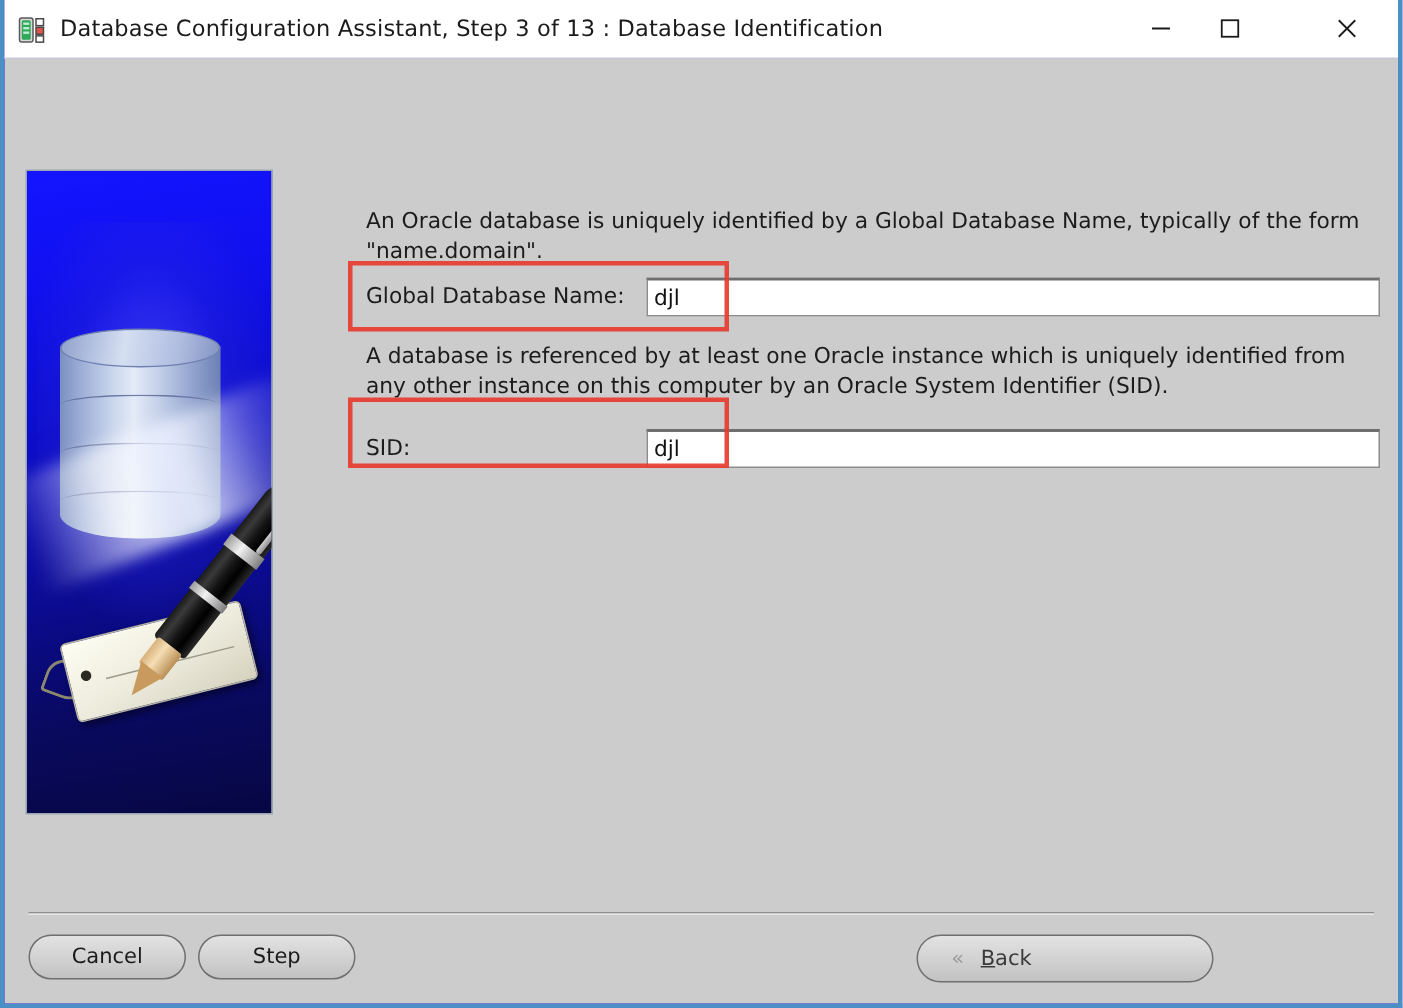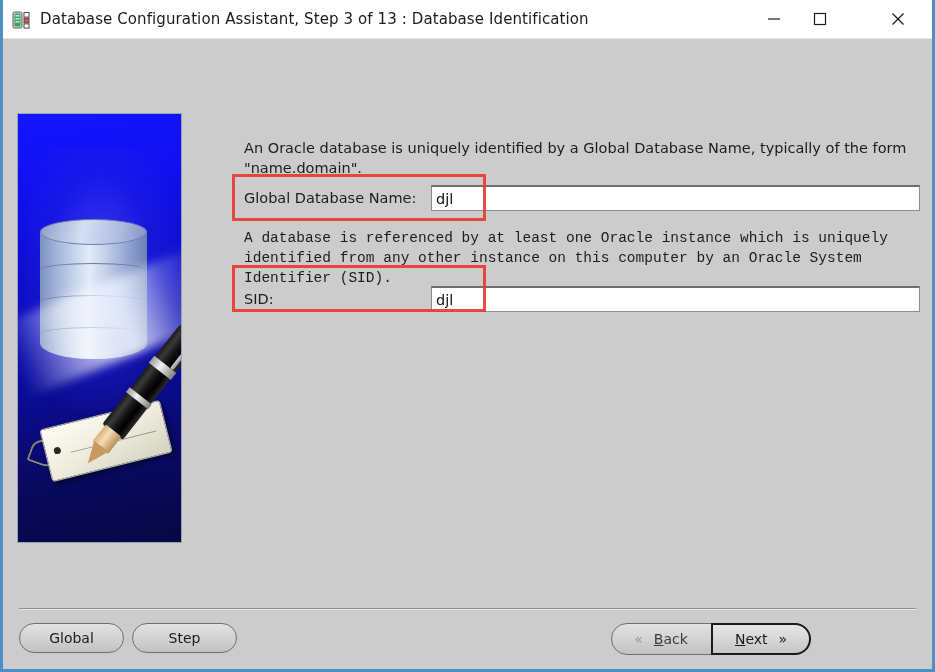--- a/index.html
+++ b/index.html
@@ -230,21 +230,21 @@
   
   .para {
     position: absolute;
     left: 241px;
     width: 672px;
     font-size: 14.5px;
     line-height: 20px;
     color: #1c1c1c;
   }
   #para-1 { top: 99px; }
-  #para-2 { top: 189px; font-family: Liberation Mono, monospace; }
+  #para-2 { top: 189px; }
 
   
   .field-row {
     position: absolute;
     left: 241px;
     width: 676px;
     height: 26px;
   }
   #row-gdbname { top: 146px; }
   #row-sid     { top: 247px; }
@@ -447,29 +447,25 @@
       <span class="field-label">SID:</span>
       <input class="field-input" type="text" value="djl" style="">
     </div>
 
     <div class="annot" id="annot-gdbname"></div>
     <div class="annot" id="annot-sid"></div>
 
     <div id="footer-sep"></div>
 
     <div id="footer">
-      <button class="pill-btn" id="btn-cancel">Global</button>
+      <button class="pill-btn" id="btn-cancel">Cancel</button>
       <button class="pill-btn" id="btn-help">Step</button>
 
       <div id="navgroup">
         <button class="nav-btn" id="btn-back">
           <span class="chev">«</span>
           <span><span class="mnem">B</span>ack</span>
         </button>
-        <button class="nav-btn" id="btn-next">
-          <span><span class="mnem">N</span>ext</span>
-          <span class="chev">»</span>
-        </button>
       </div>
     </div>
 
   </div>
 </div>
 
 </body></html>

